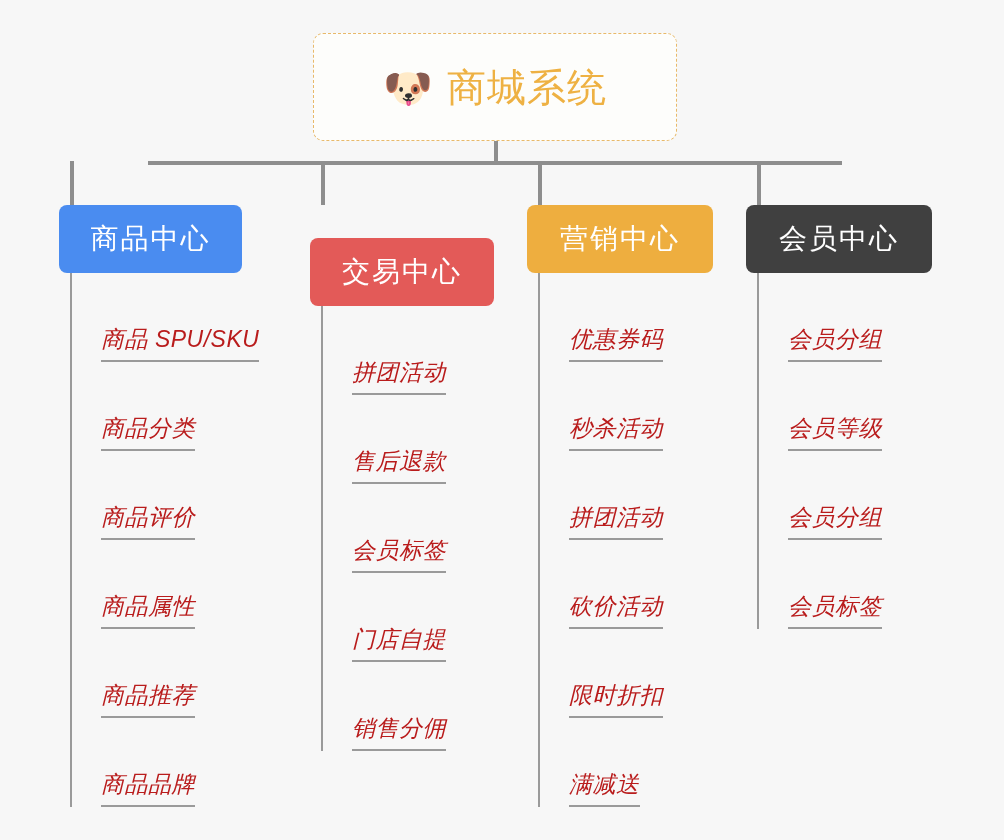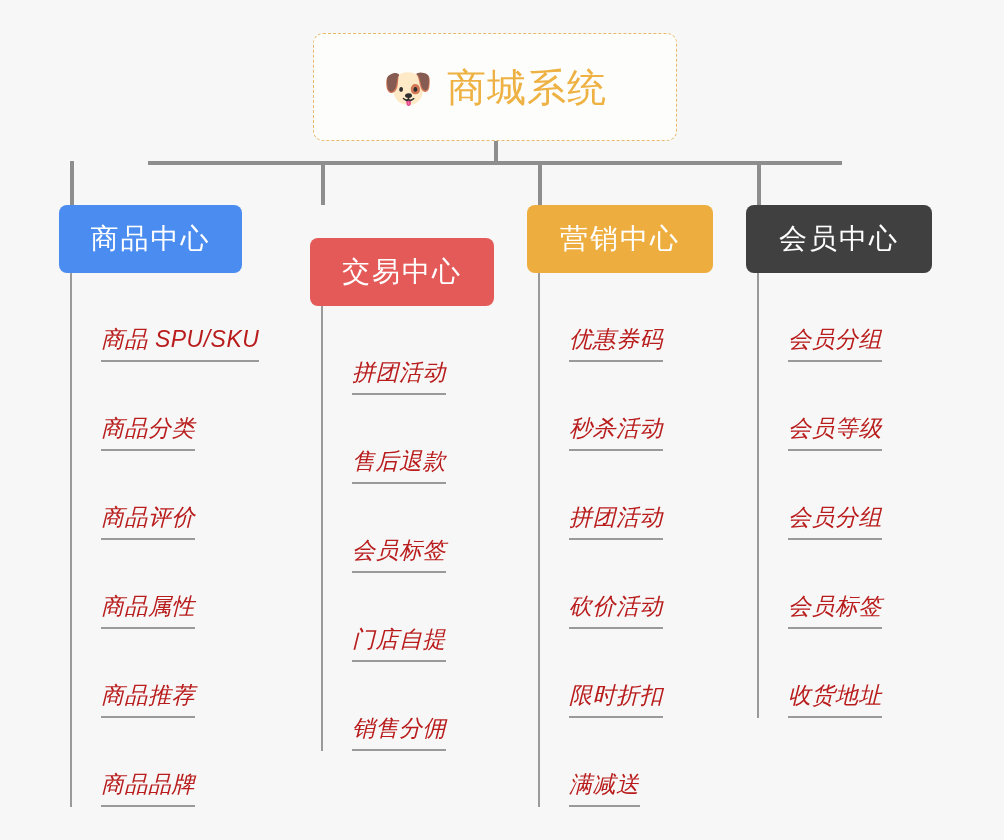--- a/index.html
+++ b/index.html
@@ -214,20 +214,17 @@
           </div>
           <div class="leaf-item">
             <span class="leaf-label">会员等级</span>
           </div>
           <div class="leaf-item">
             <span class="leaf-label">会员分组</span>
           </div>
           <div class="leaf-item">
             <span class="leaf-label">会员标签</span>
           </div>
-          <div class="leaf-item">
-            <span class="leaf-label">收货地址</span>
-          </div>
         </div>
       </div>
     </div>
 
 </div>
 
 </body></html>

